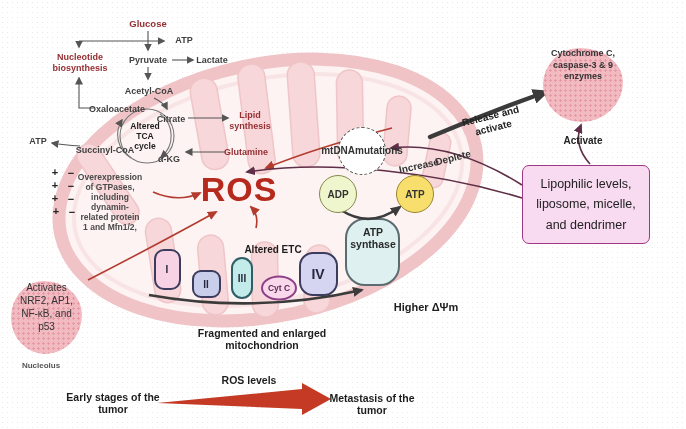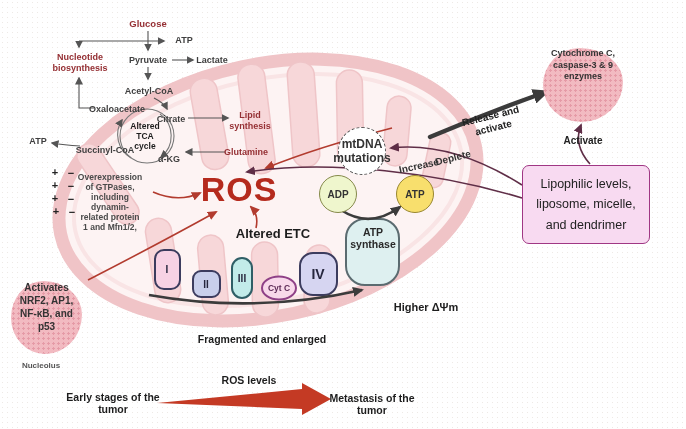--- a/index.html
+++ b/index.html
@@ -161,75 +161,76 @@
   <div class="lbl gray" style="left:110px;top:202px;font-size:8.5px;font-weight:700">
     <span>Overexpression</span>
     <span>of GTPases,</span>
     <span>including</span>
     <span>dynamin-</span>
     <span>related protein</span>
     <span>1 and Mfn1/2,</span>
   </div>
 
   <div class="lbl ros" style="left:239px;top:189px">ROS</div>
-  <div class="lbl blk" style="left:273px;top:234px;font-size:13px">Altered ETC</div>
+  <div class="lbl blk" style="left:273px;top:250px;font-size:10px">Altered ETC</div>
 
   <div class="etc-lbl" style="left:167px;top:269px;font-size:10px">I</div>
   <div class="etc-lbl" style="left:206px;top:284px;font-size:10px">II</div>
   <div class="etc-lbl" style="left:242px;top:278px;font-size:10px">III</div>
   <div class="etc-lbl" style="left:279px;top:288px;font-size:8.5px;color:#5d2a57">Cyt C</div>
   <div class="etc-lbl" style="left:318px;top:274px;font-size:14px">IV</div>
   <div class="etc-lbl" style="left:373px;top:238px;font-size:10.5px;color:#2a2a2a;font-weight:600">
     <span style="display:block">ATP</span>
     <span style="display:block">synthase</span>
   </div>
 
   <div class="circle" style="left:319px;top:175px;width:36px;height:36px;background:#eff6cd;border:1.5px solid #85894a;font-size:10px">
       <span>ADP</span>
     </div>
   <div class="circle" style="left:396px;top:175px;width:36px;height:36px;background:#f8df6d;border:1.5px solid #99872e;font-size:10px">
       <span>ATP</span>
     </div>
 
-  <div class="circle" style="left:338px;top:127px;width:46px;height:46px;background:#fff;border:1.6px dashed #555;font-size:12px;font-weight:600;line-height:1.2;flex-direction:column">
+  <div class="circle" style="left:338px;top:127px;width:46px;height:46px;background:#fff;border:1.6px dashed #555;font-size:10px;font-weight:600;line-height:1.2;">
     <span>mtDNA</span>
     <span>mutations</span>
   </div>
 
 
   <div class="lbl rot14" style="left:492px;top:122px;font-size:10px;color:#222">
     <span>Release and</span>
     <span>activate</span>
   </div>
   <div class="lbl rot14" style="left:453px;top:158px;font-size:10px;color:#333">Deplete</div>
   <div class="lbl rot12" style="left:419px;top:166px;font-size:10px;color:#333">Increase</div>
   <div class="lbl" style="left:583px;top:141px;font-size:10px;color:#222">Activate</div>
 
   <div class="cloud" style="left:543px;top:48px;width:80px;height:74px;font-size:9px;font-weight:600;line-height:1.3">
     <span>Cytochrome C,</span>
     <span>caspase-3 &amp; 9</span>
     <span>enzymes</span>
   </div>
-  <div class="cloud" style="left:11px;top:281px;width:71px;height:73px;font-size:10px;font-weight:700;line-height:1.3">
+  <div class="cloud" style="left:11px;top:281px;width:71px;height:73px;font-size:10px;font-weight:400;line-height:1.3">
     <span>Activates</span>
     <span>NRF2, AP1,</span>
     <span>NF-κB, and</span>
     <span>p53</span>
   </div>
   <div class="lbl" style="left:41px;top:366px;font-size:8px;color:#555;font-weight:700">Nucleolus</div>
 
   <div class="nbox" style="left:522px;top:165px;width:126px;height:77px">
     <span>Lipophilic levels,</span>
     <span>liposome, micelle,</span>
     <span>and dendrimer</span>
   </div>
 
   <div class="lbl blk" style="left:426px;top:307px;font-size:11px">Higher ΔΨm</div>
   <div class="lbl blk" style="left:262px;top:339px;font-size:10.5px">
     <span>Fragmented and enlarged</span>
+    <span>mitochondrion</span>
   </div>
 
   <div class="lbl blk" style="left:249px;top:380px;font-size:10.5px">ROS levels</div>
   <div class="lbl blk" style="left:113px;top:403px;font-size:10.5px">
     <span>Early stages of the</span>
     <span>tumor</span>
   </div>
   <div class="lbl blk" style="left:372px;top:404px;font-size:10.5px">
     <span>Metastasis of the</span>
     <span>tumor</span>

